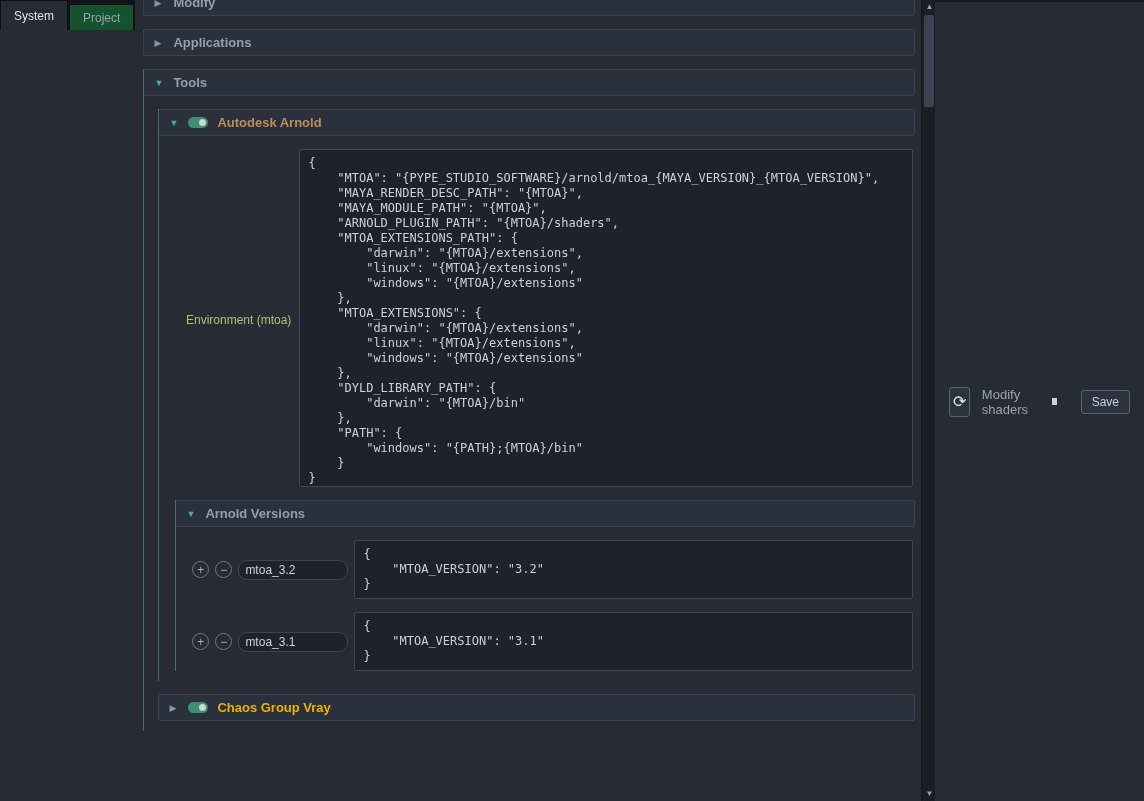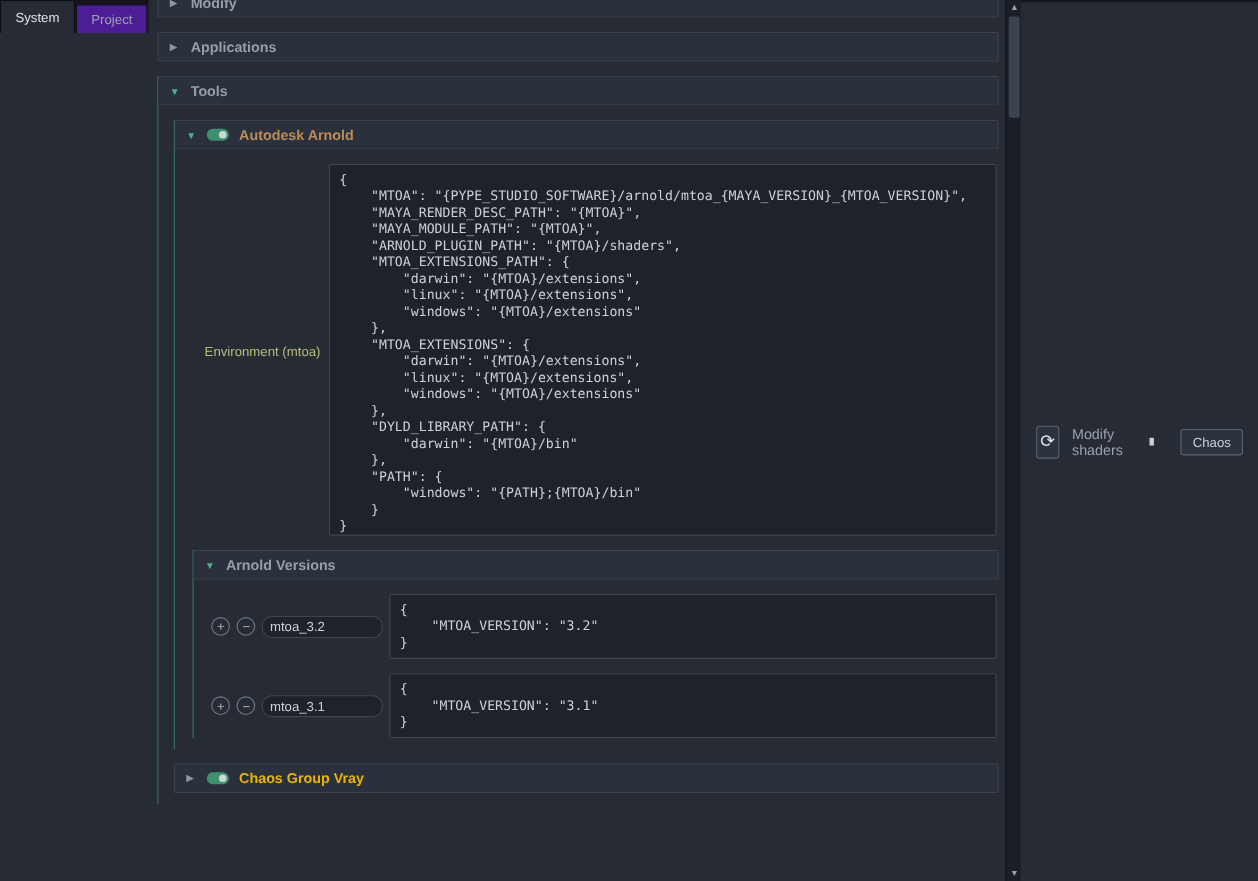--- a/index.html
+++ b/index.html
@@ -12,21 +12,21 @@
   }
   .app { width: 1144px; height: 801px; display: flex; flex-direction: row; }
 
   
   .tabbar {
     height: 30px; background: #12141a; display: flex; align-items: flex-end;
     flex: 0 0 30px;
   }
   .tab {
     padding: 0 13px; height: 26px; line-height: 26px; font-size: 12px;
-    background: #4c1d95; color: #9aa2ae; cursor: pointer;
+    background: #14532d; color: #9aa2ae; cursor: pointer;
     border: 1px solid #0d0f13; border-bottom: none; margin-right: 1px;
   }
   .tab.active { background: #262b34; color: #e1e5ea; height: 30px; line-height: 30px; }
 
   
   .content { position: relative; flex: 1 1 auto; overflow: hidden; }
   .scrollpane { position: absolute; left: 0; right: 14px; top: 0; bottom: 0; overflow: hidden; padding: 0 6px 0 8px; }
   .scroll-inner { margin-top: -11px; }
 
   .hdr {
@@ -233,16 +233,16 @@
     </div>
   </div>
 
   <div class="footer">
     <button class="icon-btn">
       <span>⟳</span>
     </button>
     <span class="footer-label">Modify shaders</span>
     <span class="mini-square"></span>
     <div class="spacer"></div>
-    <button class="save-btn">Chaos</button>
+    <button class="save-btn">Save</button>
   </div>
 
 </div>
 
 </body></html>

